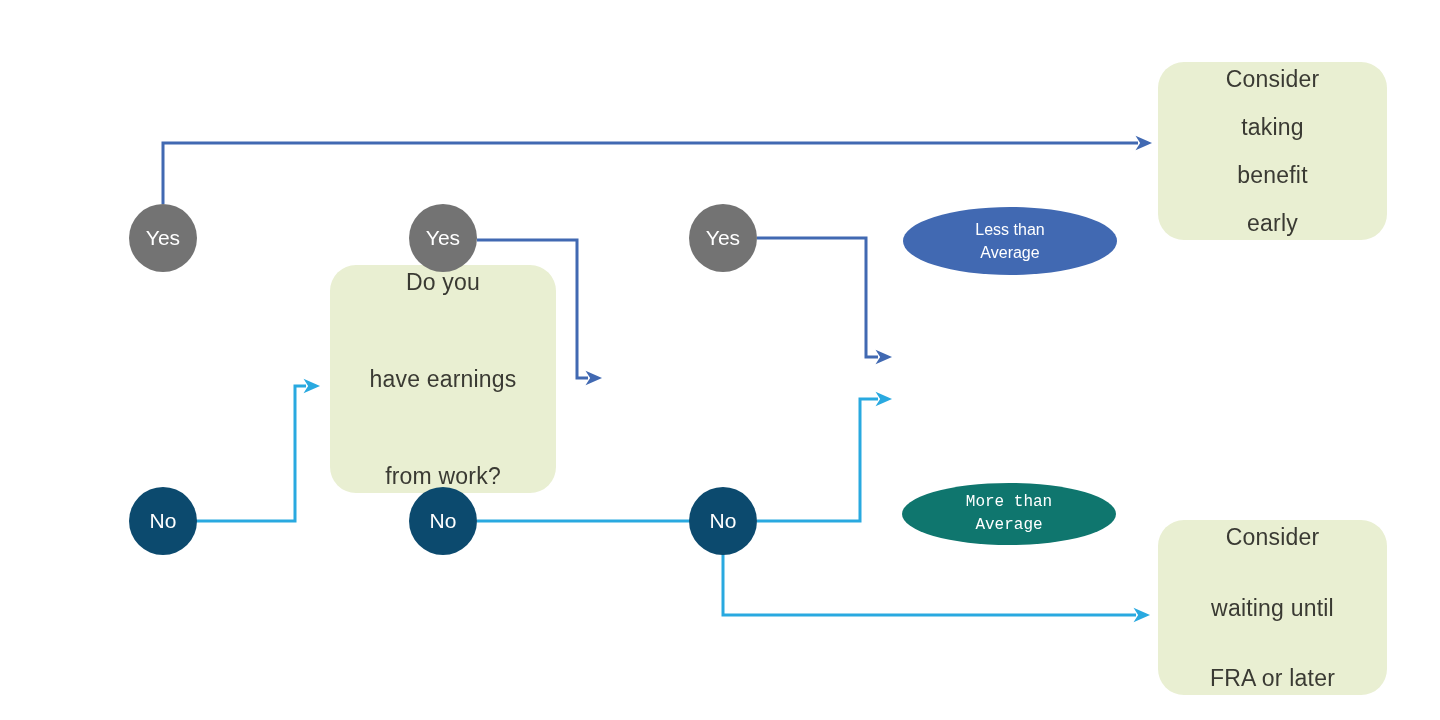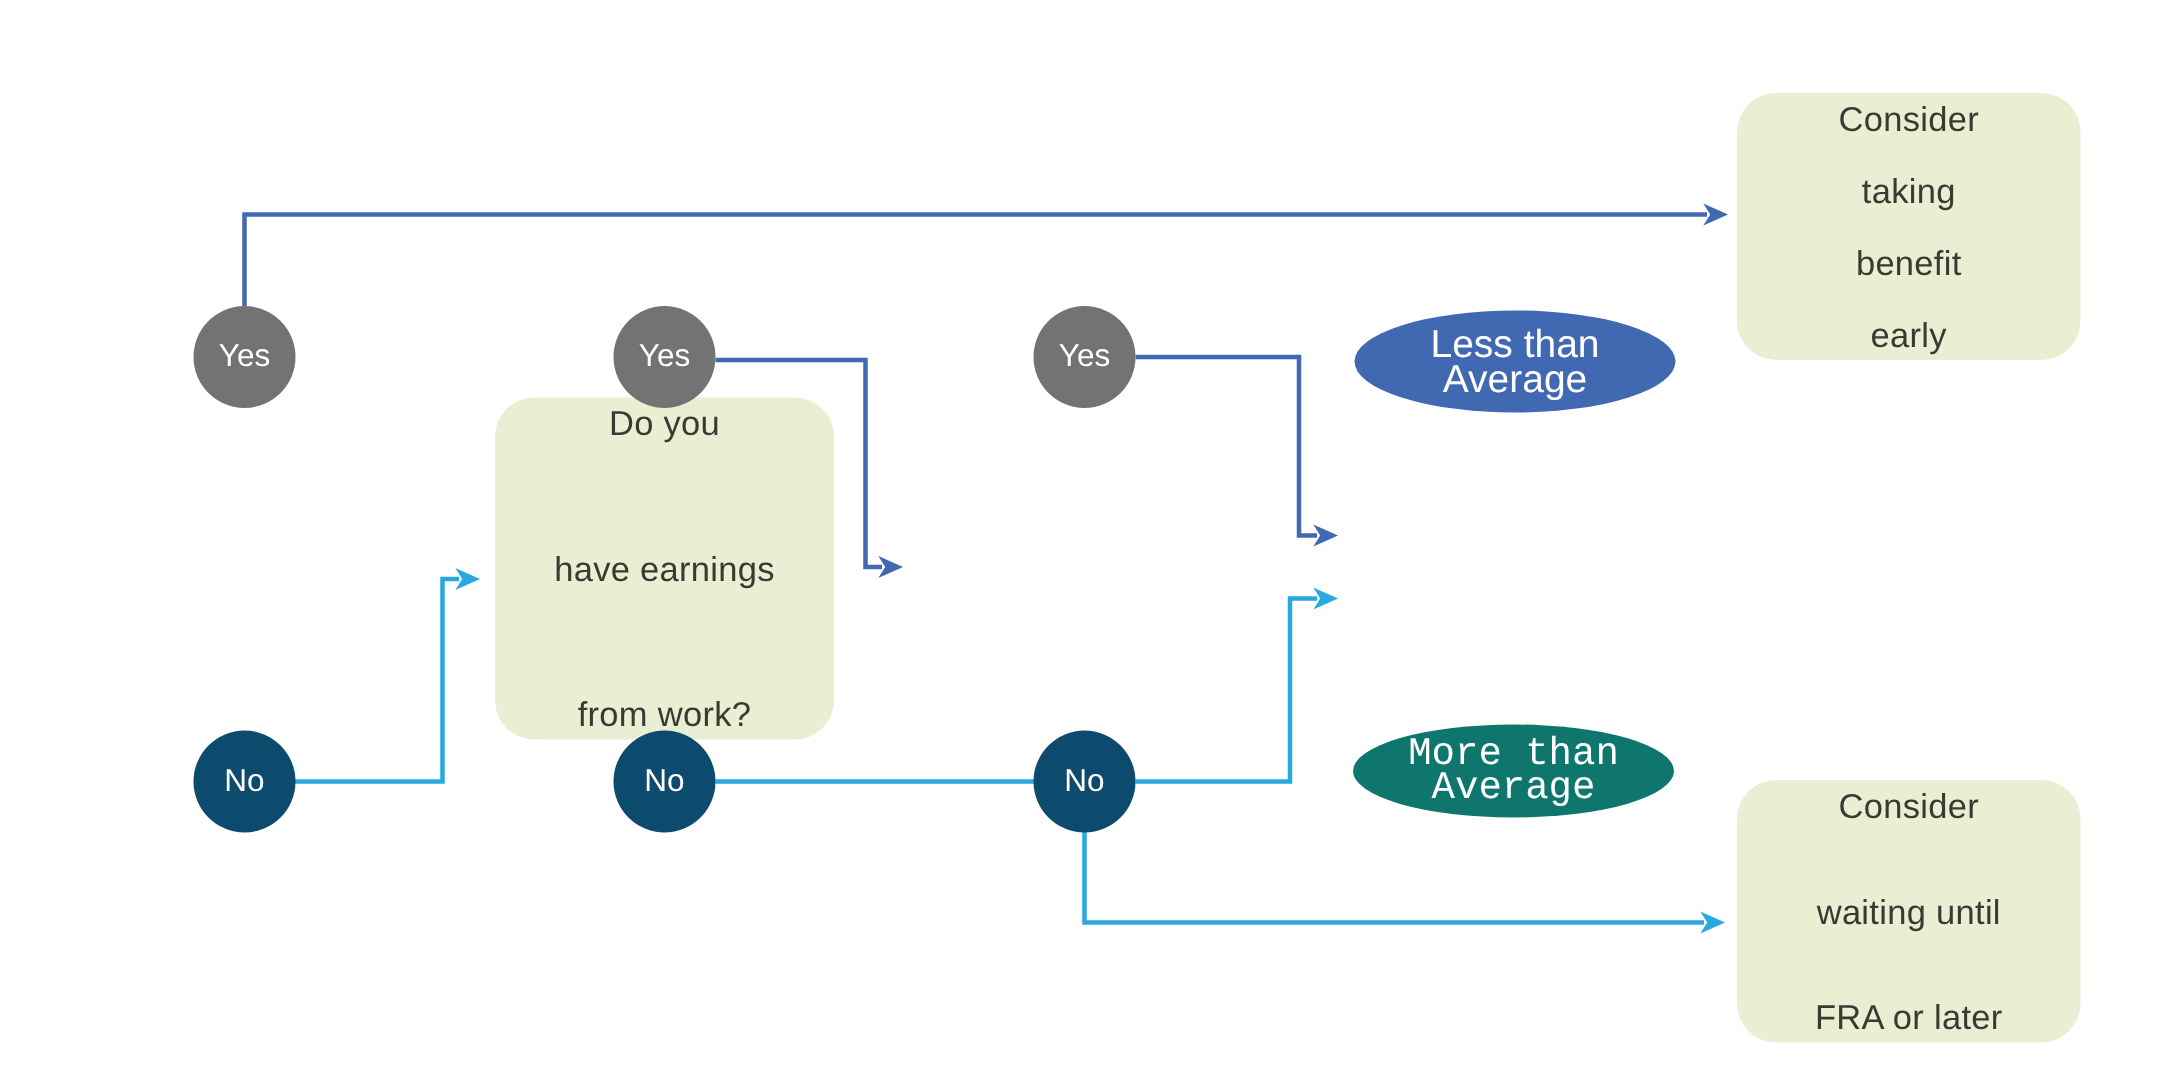--- a/index.html
+++ b/index.html
@@ -63,21 +63,21 @@
   
   .pill {
     position: absolute;
     border-radius: 50%;
     display: flex;
     flex-direction: column;
     align-items: center;
     justify-content: center;
     text-align: left;
     color: #ffffff;
-    font-size: 26px;
+    font-size: 16px;
     line-height: 23px;
     z-index: 2;
   }
   #lessavg { left: 903px; top: 207px; width: 214px; height: 68px; background: #4169b2; }
   #moreavg { left: 902px; top: 483px; width: 214px; height: 62px; background: #0f766e; font-family: Liberation Mono, monospace; }
 </style>
 </head>
 <body>
 
 <div class="canvas">

